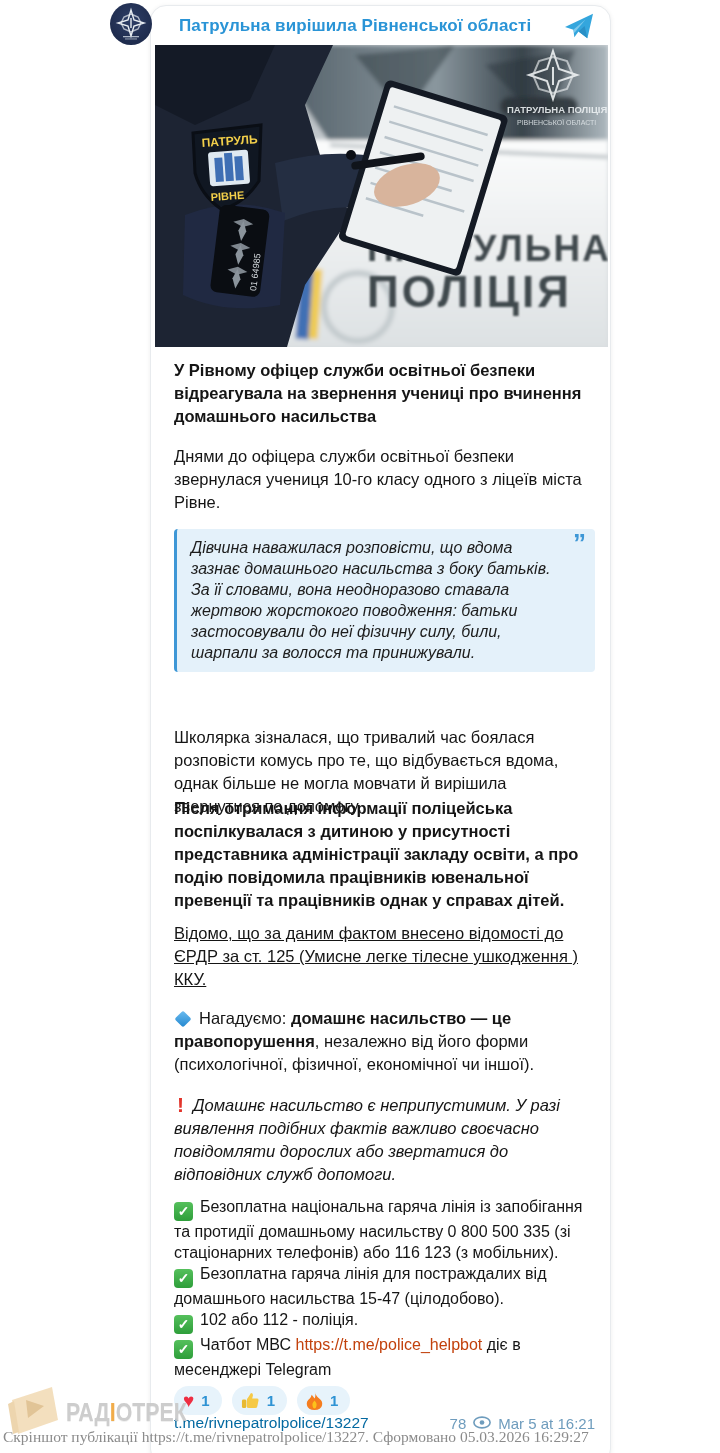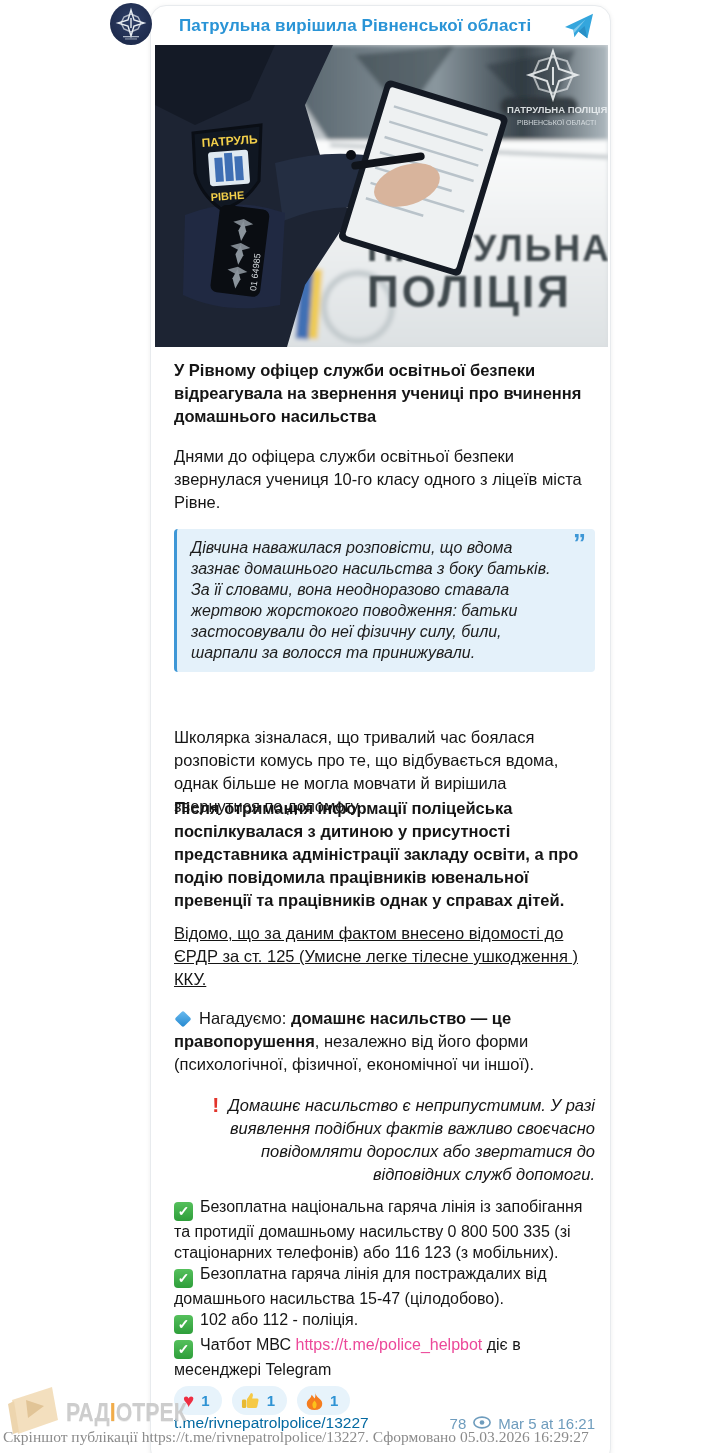--- a/index.html
+++ b/index.html
@@ -32,25 +32,25 @@
   .b-para1   { top:439px; }
   .b-quote   { top:523px; width:421px; background:#e4f1fa; border-left:3px solid #3e97d6;
                border-radius:4px; padding:8px 30px 9px 14px; font-style:italic;
                line-height:21px; font-size:16px; color:#1d1d1d; }
   .quote-mark { position:absolute; right:9px; top:4px; color:#3e97d6; font-size:26px;
                font-weight:bold; line-height:20px; font-style:normal; }
   .b-para2   { top:720px; }
   .b-para3   { top:791px; font-weight:bold; }
   .b-para4   { top:916px; text-decoration:underline; }
   .b-para5   { top:1001px; }
-  .b-para6   { top:1087px; font-style:italic;text-align:right; }
+  .b-para6   { top:1087px; font-style:italic; }
   .b-help    { top:1190px; line-height:21px; font-size:16px; }
 
   .bold-inline { font-weight:bold; }
-  .link { color:#ec4899; text-decoration:none; cursor:pointer; }
+  .link { color:#c2410c; text-decoration:none; cursor:pointer; }
 
   .diamond-icon { display:inline-block; width:12px; height:12px; margin:0 10px 0 3px;
     background:linear-gradient(135deg,#6cbcf0,#2287cf); transform:rotate(45deg);
     border-radius:2px; vertical-align:-1px; }
   .excl-icon { display:inline-block; color:#e2342b; font-weight:bold; font-size:21px;
     font-style:normal; margin:0 9px 0 3px; vertical-align:-1px; }
   .check-icon { display:inline-flex; width:19px; height:19px; margin-right:7px;
     background:linear-gradient(180deg,#55c05c,#2e9e3a); border-radius:4px; color:#fff;
     font-size:14px; font-weight:bold; align-items:center; justify-content:center;
     vertical-align:-4px; }

